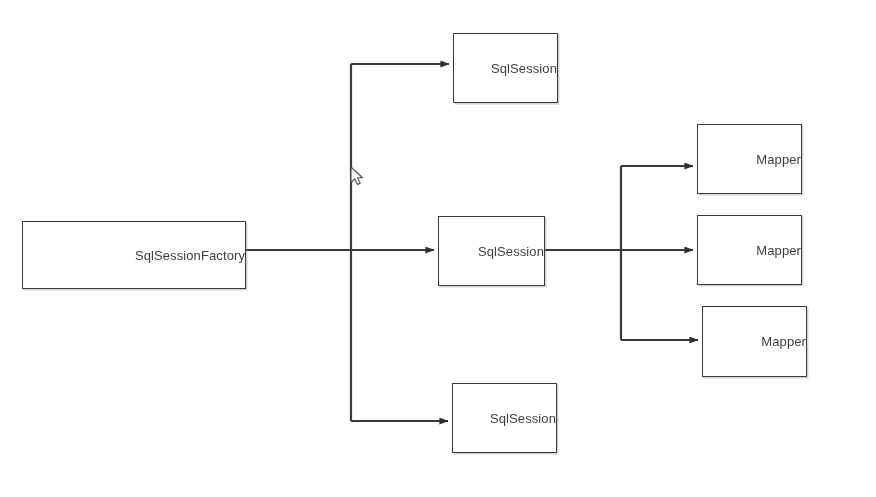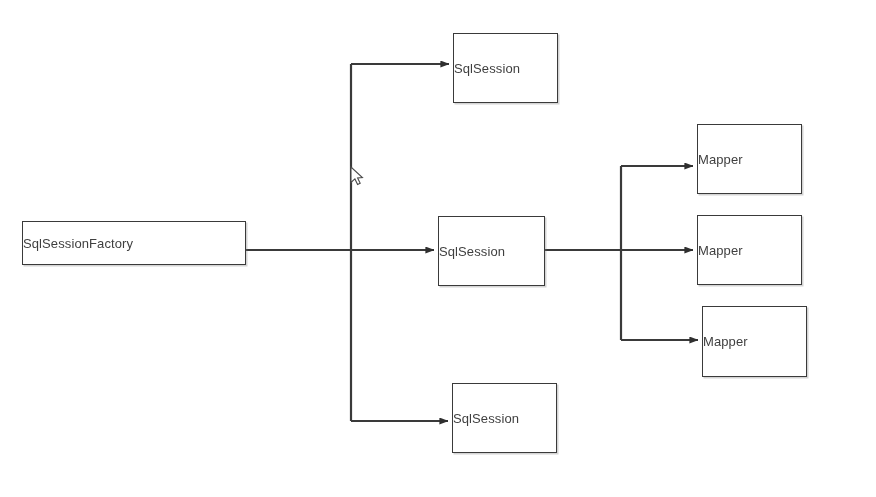--- a/index.html
+++ b/index.html
@@ -29,21 +29,21 @@
     width: 876px;
     height: 497px;
   }
   .node-box {
     position: absolute;
     box-sizing: border-box;
     background: #ffffff;
     border: 1.6px solid #3a3a3a;
     display: flex;
     align-items: center;
-    justify-content: flex-start;
+    justify-content: flex-end;
     box-shadow: 1.5px 1.5px 0 0 rgba(120,120,120,0.32);
   }
   .node-label {
     font-family: "Liberation Sans", sans-serif;
     font-size: 13px;
     color: #3f3f3f;
     letter-spacing: 0.1px;
     white-space: nowrap;
     user-select: none;
   }
@@ -76,21 +76,21 @@
       <path d="M 351 421 L 448 421" marker-end="url(#arrowhead)"></path>
 
       <path d="M 545 250 L 621 250"></path>
       <path d="M 621 166 L 621 340"></path>
       <path d="M 621 166 L 693 166" marker-end="url(#arrowhead)"></path>
       <path d="M 621 250 L 693 250" marker-end="url(#arrowhead)"></path>
       <path d="M 621 340 L 698 340" marker-end="url(#arrowhead)"></path>
     </g>
   </svg>
 
-  <div class="node-box" style="left:22px; top:221px; width:224px; height:44px;">
+  <div class="node-box" style="left:22px; top:221px; width:224px; height:68px;">
     <span class="node-label">SqlSessionFactory</span>
   </div>
 
   <div class="node-box" style="left:453px; top:33px; width:105px; height:70px;">
     <span class="node-label">SqlSession</span>
   </div>
 
   <div class="node-box" style="left:438px; top:216px; width:107px; height:70px;">
     <span class="node-label">SqlSession</span>
   </div>

